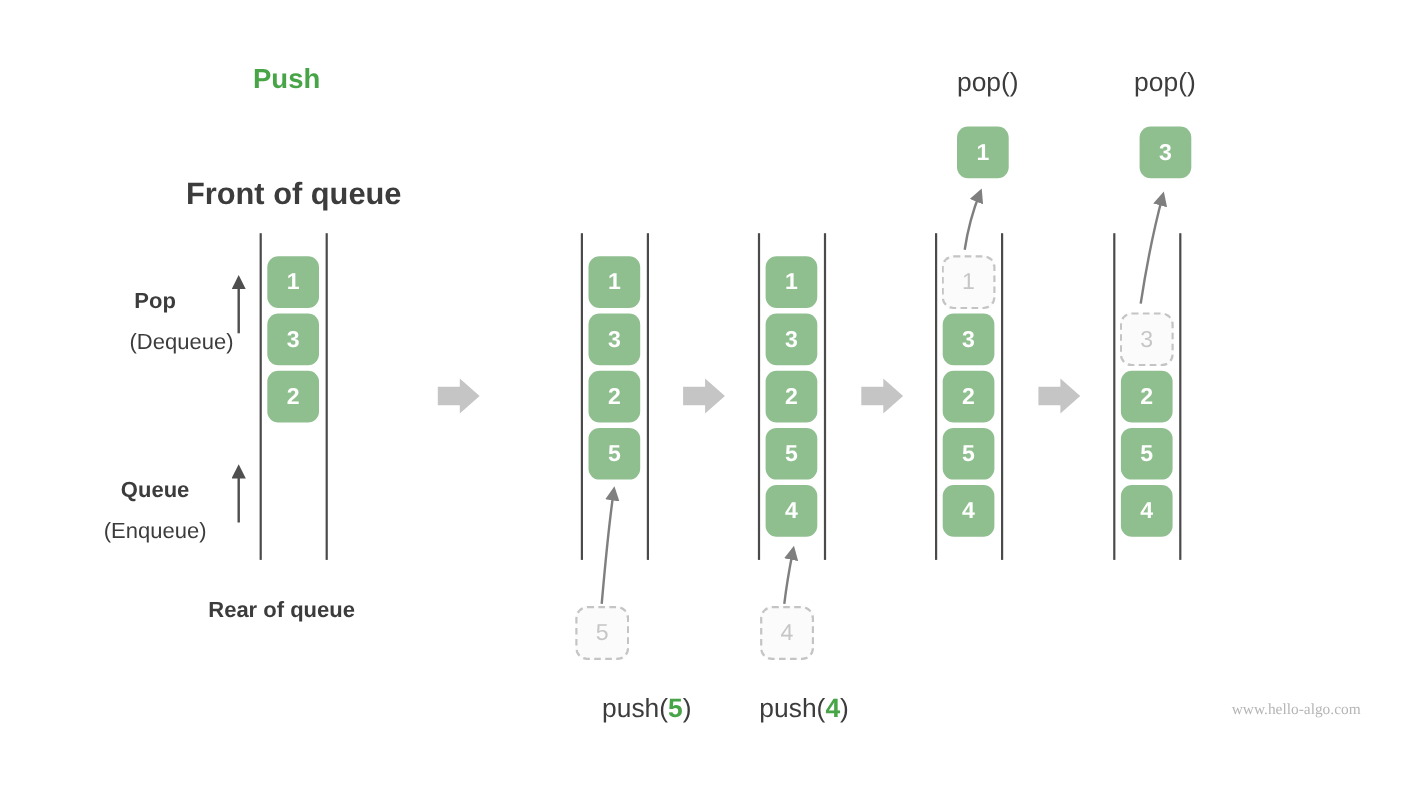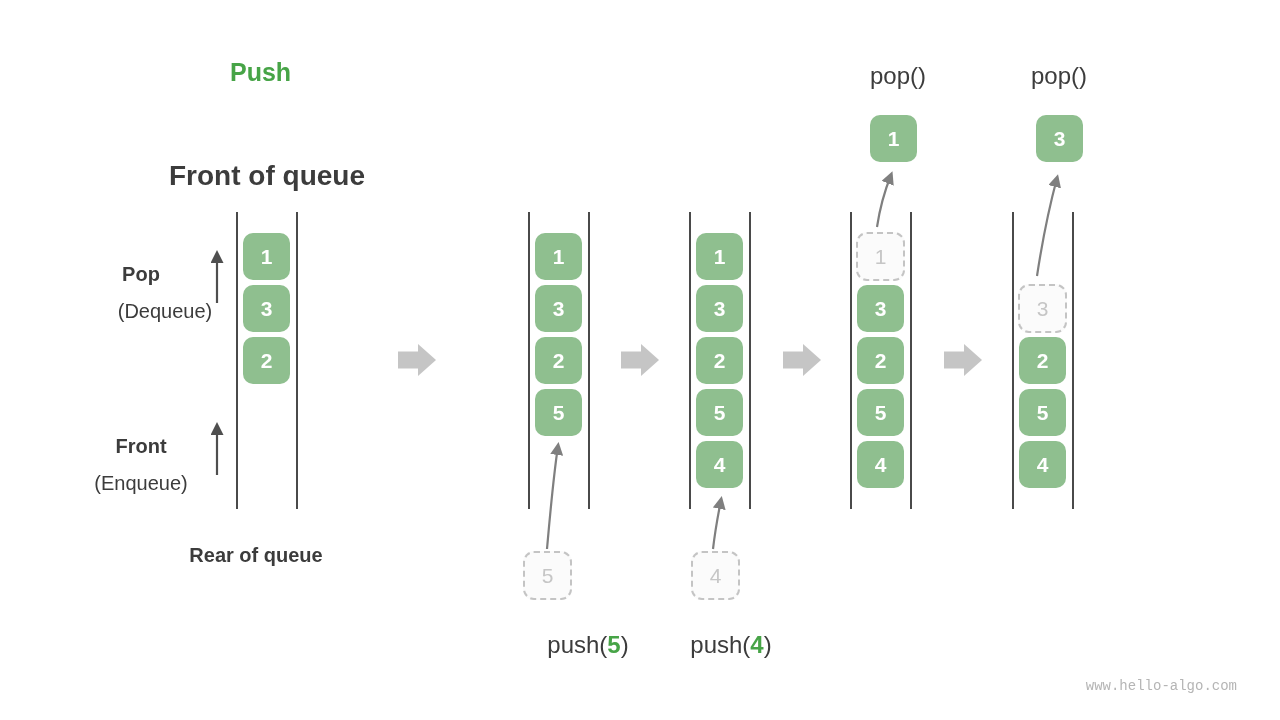--- a/index.html
+++ b/index.html
@@ -52,35 +52,35 @@
         color:var(--box-text);font-size:21px;font-weight:bold;
         display:flex;align-items:center;justify-content:center;}
 
   .mono-op{font-family:Liberation Sans, sans-serif;font-size:24px;color:var(--label-text);white-space:nowrap;}
   .mono-op .num{color:var(--accent-green);font-weight:bold;}
   .pop-op-1{left:898px;top:62px;}
   .pop-op-2{left:1059px;top:62px;}
   .push-op-1{left:588px;top:631px;}
   .push-op-2{left:731px;top:631px;}
 
-  .watermark{right:43px;top:678px;font-family:Liberation Mono, monospace;
+  .watermark{right:43px;top:638px;font-family:Liberation Serif, serif;
         font-size:14px;color:var(--watermark-text);}
   svg.overlay{position:absolute;left:0;top:0;pointer-events:none;}
 </style>
 </head>
 <body>
 
 <div class="abs title">Push</div>
 
 <div class="abs ctr front-label">Front of queue</div>
 <div class="abs ctr rear-label">Rear of queue</div>
 
 <div class="abs ctr side-label bold pop-word">Pop</div>
 <div class="abs ctr side-label pop-sub">(Dequeue)</div>
-<div class="abs ctr side-label bold push-word">Front</div>
+<div class="abs ctr side-label bold push-word">Queue</div>
 <div class="abs ctr side-label push-sub">(Enqueue)</div>
 
 <div class="column" style="left:236px">
   <div class="vline l"></div>
   <div class="vline r"></div>
   <div class="cells">
       <div class="cell" style="top: 21px;">1</div>
       <div class="cell" style="top: 73px;">3</div>
       <div class="cell" style="top: 125px;">2</div>
     </div>

